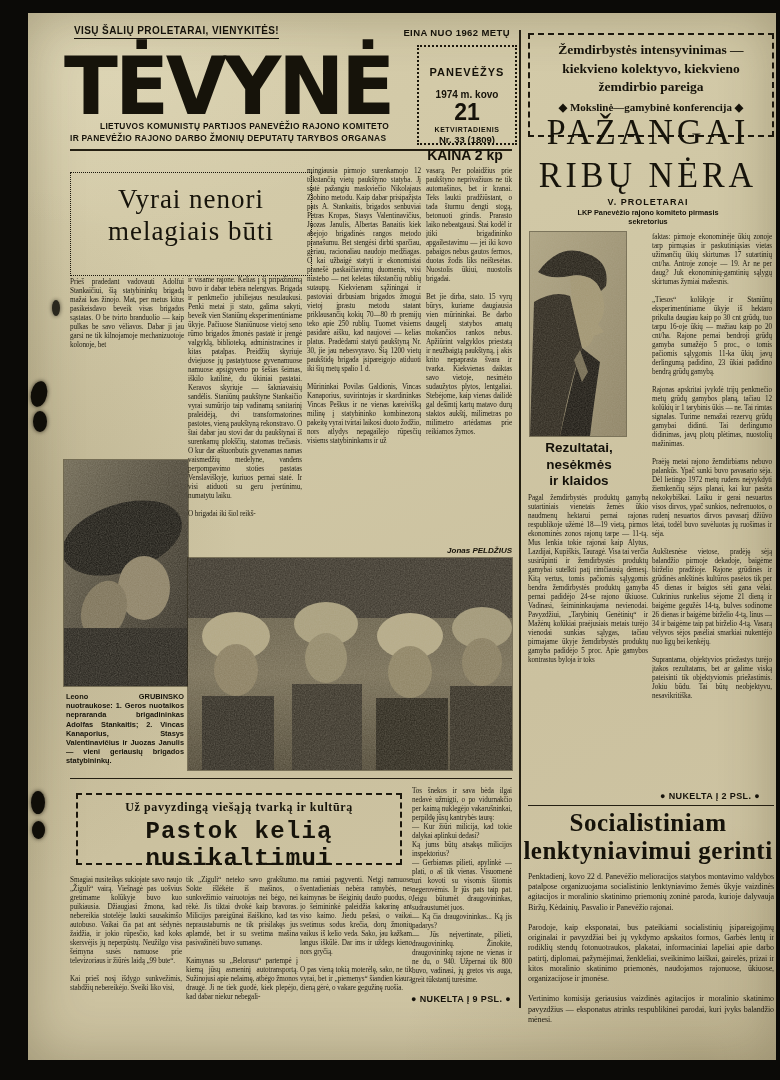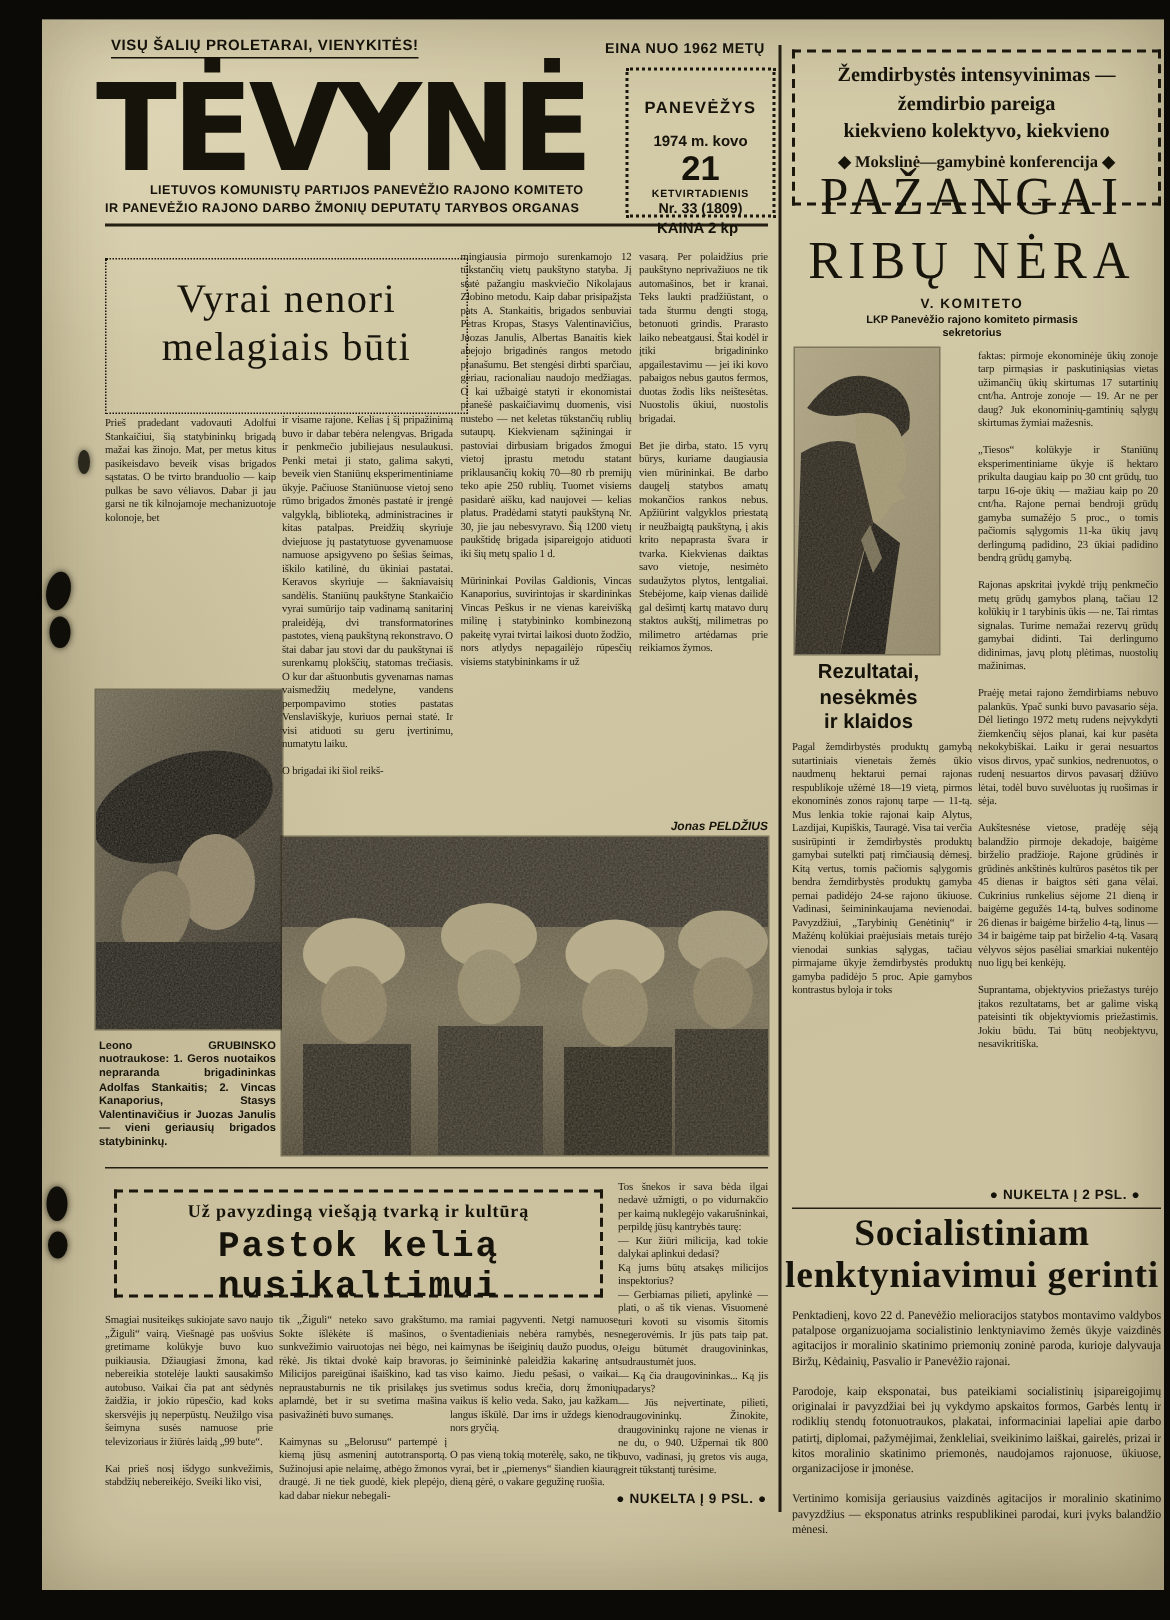--- a/index.html
+++ b/index.html
@@ -52,21 +52,21 @@
     position:absolute;left:417px;top:45px;width:96px;height:96px;
     border:2px dotted #1b170c;text-align:center;font-family:"Liberation Sans",sans-serif;color:#16130a;
   }
   .issuebox .city{font-size:11px;font-weight:bold;letter-spacing:1px;margin-top:19px;}
   .issuebox .dateline{font-size:10px;font-weight:bold;margin-top:11px;}
   .issuebox .day{font-size:23px;font-weight:900;line-height:25px;margin-top:0;}
   .issuebox .weekday{font-size:7px;font-weight:bold;letter-spacing:.5px;margin-top:1px;}
   .issuebox .num{font-size:9.5px;font-weight:bold;margin-top:1px;}
   .price{
     position:absolute;left:417px;top:147px;width:96px;text-align:center;
-    font-family:"Liberation Sans",sans-serif;font-size:10px;font-weight:bold;color:#16130a;
+    font-family:"Liberation Sans",sans-serif;font-size:14px;font-weight:bold;color:#16130a;
   }
   .hbox1{
     position:absolute;left:70px;top:172px;width:240px;height:92px;
     border:1.5px dotted #1b170c;text-align:center;
     font-family:"Liberation Serif",serif;font-size:27px;line-height:32px;
     letter-spacing:1px;color:#17140b;padding-top:10px;white-space:pre-line;
   }
   .author{
     position:absolute;font-family:"Liberation Sans",sans-serif;
     font-weight:bold;font-size:8px;color:#16130a;text-align:right;font-style:italic;
@@ -233,28 +233,28 @@
 Ką jums būtų atsakęs milicijos inspektorius?
 — Gerbiamas pilieti, apylinkė — plati, o aš tik vienas. Visuomenė turi kovoti su visomis šitomis negerovėmis. Ir jūs pats taip pat. Jeigu būtumėt draugovininkas, sudraustumėt juos.
 — Ką čia draugovininkas... Ką jis padarys?
 — Jūs neįvertinate, pilieti, draugovininkų. Žinokite, draugovininkų rajone ne vienas ir ne du, o 940. Užpernai tik 800 buvo, vadinasi, jų gretos vis auga, greit tūkstantį turėsime.</div>
 <div class="nukelta" style="left:406px;top:994px;width:110px;">●  NUKELTA Į 9 PSL.  ●</div>
 
 <div class="rule" style="left:519px;top:30px;width:1.5px;height:978px;"></div>
 
 <div class="zbox">
   <div class="l">Žemdirbystės intensyvinimas —</div>
+  <div class="l">kiekvieno kolektyvo, kiekvieno</div>
   <div class="l">žemdirbio pareiga</div>
-  <div class="l">kiekvieno kolektyvo, kiekvieno</div>
   <div class="sub">◆  Mokslinė—gamybinė konferencija  ◆</div>
 </div>
 
 <div class="pazhead">PAŽANGAI
 RIBŲ NĖRA</div>
-<div class="byline">V. KOMITETO</div>
+<div class="byline">V. PROLETARAI</div>
 <div class="role">LKP Panevėžio rajono  komiteto pirmasis
 sekretorius</div>
 
 <div class="photo" style="left:530px;top:232px;width:96px;height:204px;">
   <svg width="96" height="204" viewBox="0 0 96 204" xmlns="http://www.w3.org/2000/svg">
     <defs>
       <linearGradient id="p3bg" x1="0" y1="0" x2="1" y2="1">
         <stop offset="0" stop-color="#b0a684"></stop>
           <stop offset="1" stop-color="#8f8466"></stop>
       </linearGradient>

